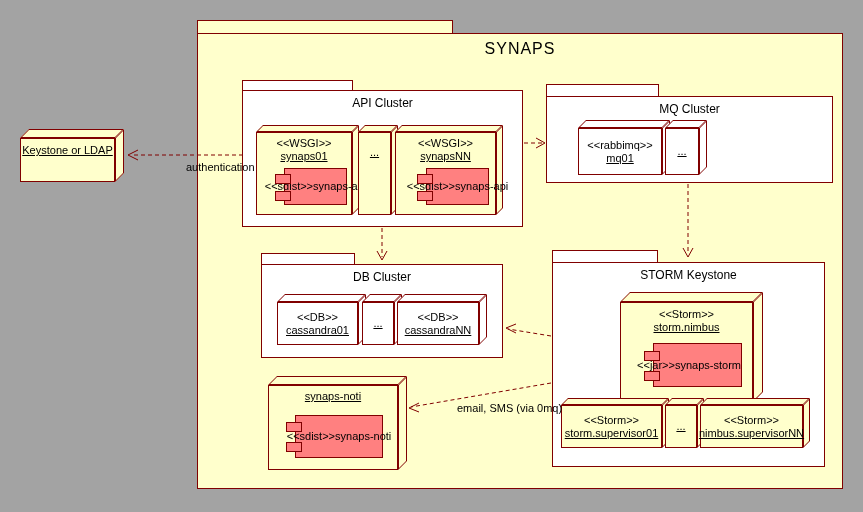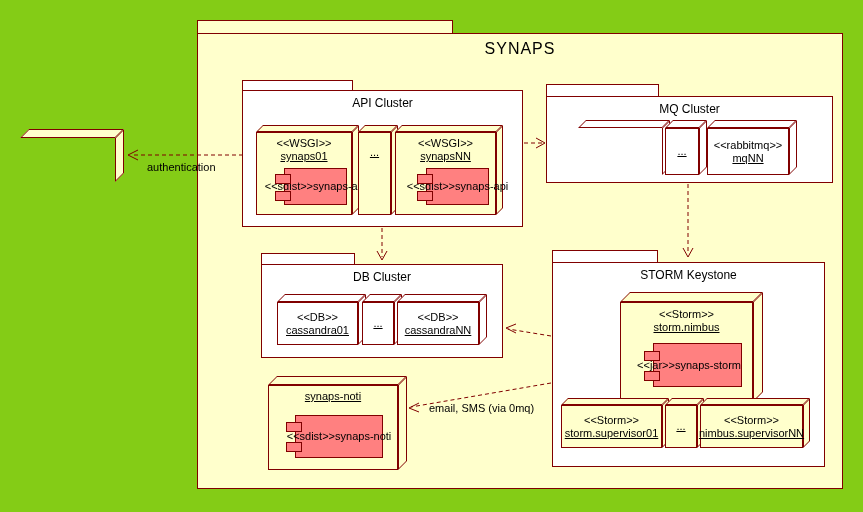--- a/index.html
+++ b/index.html
@@ -1,16 +1,16 @@
 <!DOCTYPE html>
 <html><head>
 <meta charset="utf-8">
 <style>
   html,body { margin:0; padding:0; background:#fff; font-family:"Liberation Sans",sans-serif; color:#000; }
-  .canvas { position:relative; width:863px; height:512px; background:#84cc16; overflow:hidden; }
+  .canvas { position:relative; width:863px; height:512px; background:#a3a3a3; overflow:hidden; }
 
   
   .pkg-tab, .pkg-body { position:absolute; box-sizing:border-box; border:1px solid #800000; }
   .yellow { background:#FFFFCC; }
   .white  { background:#FFFFFF; }
   .pkg-title { text-align:center; font-size:12px; padding-top:5px; }
   .synaps-title { text-align:center; font-size:16px; padding-top:6px; letter-spacing:1px; }
 
   
   .node3d { position:absolute; }
@@ -31,21 +31,21 @@
   .n-name   { font-size:11px; line-height:13px; white-space:nowrap; text-decoration:underline; }
 
   
   .comp { position:absolute; box-sizing:border-box; background:#FF8080; border:1px solid #800000;
       display:flex; flex-direction:row; align-items:center; justify-content:center; }
   .ctab { position:absolute; left:-10px; width:16px; height:10px; background:#FF8080;
       border:1px solid #800000; box-sizing:border-box; }
   .c-stereo { font-size:11px; line-height:13px; white-space:nowrap; }
   .c-name   { font-size:11px; line-height:13px; white-space:nowrap; }
 
-  .edge-label { position:absolute; font-size:11px; white-space:nowrap; }
+  .edge-label { position:absolute; font-size:11px; white-space:nowrap;margin-left:39px; }
   .arrows { position:absolute; left:0; top:0; pointer-events:none; z-index:50; }
 </style>
 </head>
 <body>
 
 <div class="canvas">
 
   <div class="pkg-tab yellow" style="left:197px; top:20px; width:256px; height:14px;"></div>
   <div class="pkg-body yellow" style="left:197px; top:33px; width:646px; height:456px;">
     <div class="synaps-title">SYNAPS</div>
@@ -67,20 +67,23 @@
   </div>
 
   <div class="pkg-tab white" style="left:552px; top:250px; width:106px; height:13px;"></div>
   <div class="pkg-body white" style="left:552px; top:262px; width:273px; height:205px;">
     <div class="pkg-title">STORM Keystone</div>
   </div>
 
   <div class="node3d" style="left:20px; top:129px; width:104px; height:53px; --d:9px; --fill:#FFFFCC;">
     <div class="n-top"></div>
     <div class="n-side"></div>
+    <div class="n-front v-top5">
+      <div class="n-name">Keystone or LDAP</div>
+    </div>
   </div>
 
   <div class="node3d" style="left:256px; top:125px; width:103px; height:90px; --d:7px; --fill:#FFFFCC;">
     <div class="n-top"></div>
     <div class="n-side"></div>
     <div class="n-front v-top">
       <div class="n-stereo">&lt;&lt;WSGI&gt;&gt;</div>
       <div class="n-name">synaps01</div>
     </div>
   </div>
@@ -110,38 +113,34 @@
   <div class="comp" style="left:426px; top:168px; width:63px; height:37px;">
     <div class="ctab" style="top:5px;"></div>
     <div class="ctab" style="top:22px;"></div>
     <div class="c-stereo">&lt;&lt;sdist&gt;&gt;</div>
     <div class="c-name">synaps-api</div>
   </div>
 
   <div class="node3d" style="left:578px; top:120px; width:92px; height:55px; --d:8px; --fill:#FFFFFF;">
     <div class="n-top"></div>
     <div class="n-side"></div>
+    <div class="n-front v-center">
+      <div class="n-stereo">&lt;&lt;rabbimq&gt;&gt;</div>
+      <div class="n-name">mq01</div>
+    </div>
   </div>
 
   <div class="node3d" style="left:665px; top:120px; width:42px; height:55px; --d:8px; --fill:#FFFFFF;">
     <div class="n-top"></div>
     <div class="n-side"></div>
     <div class="n-front v-center">
       <div class="n-name">...</div>
     </div>
   </div>
 
-  <div class="node3d" style="left:707px; top:120px; width:90px; height:55px; --d:8px; --fill:#FFFFFF;">
-    <div class="n-top"></div>
-    <div class="n-side"></div>
-    <div class="n-front v-center">
-      <div class="n-stereo">&lt;&lt;rabbitmq&gt;&gt;</div>
-      <div class="n-name">mqNN</div>
-    </div>
-  </div>
 
   <div class="node3d" style="left:277px; top:294px; width:89px; height:51px; --d:8px; --fill:#FFFFFF;">
     <div class="n-top"></div>
     <div class="n-side"></div>
     <div class="n-front v-center">
       <div class="n-stereo">&lt;&lt;DB&gt;&gt;</div>
       <div class="n-name">cassandra01</div>
     </div>
   </div>
 
@@ -234,15 +233,15 @@
 
       <path d="M551,336 L508,329" stroke-dasharray="4 3"></path>
       <path d="M516,324 L506,328 L516,333"></path>
 
       <path d="M551,383 L411,407" stroke-dasharray="4 3"></path>
       <path d="M419,403 L409,408 L419,412"></path>
     </g>
   </svg>
 
   <div class="edge-label" style="left:147px; top:161px;">authentication</div>
-  <div class="edge-label" style="left:429px; top:402px;">email, SMS (via 0mq)</div>
+  <div class="edge-label" style="left:418px; top:402px;">email, SMS (via 0mq)</div>
 
 </div>
 
 </body></html>

